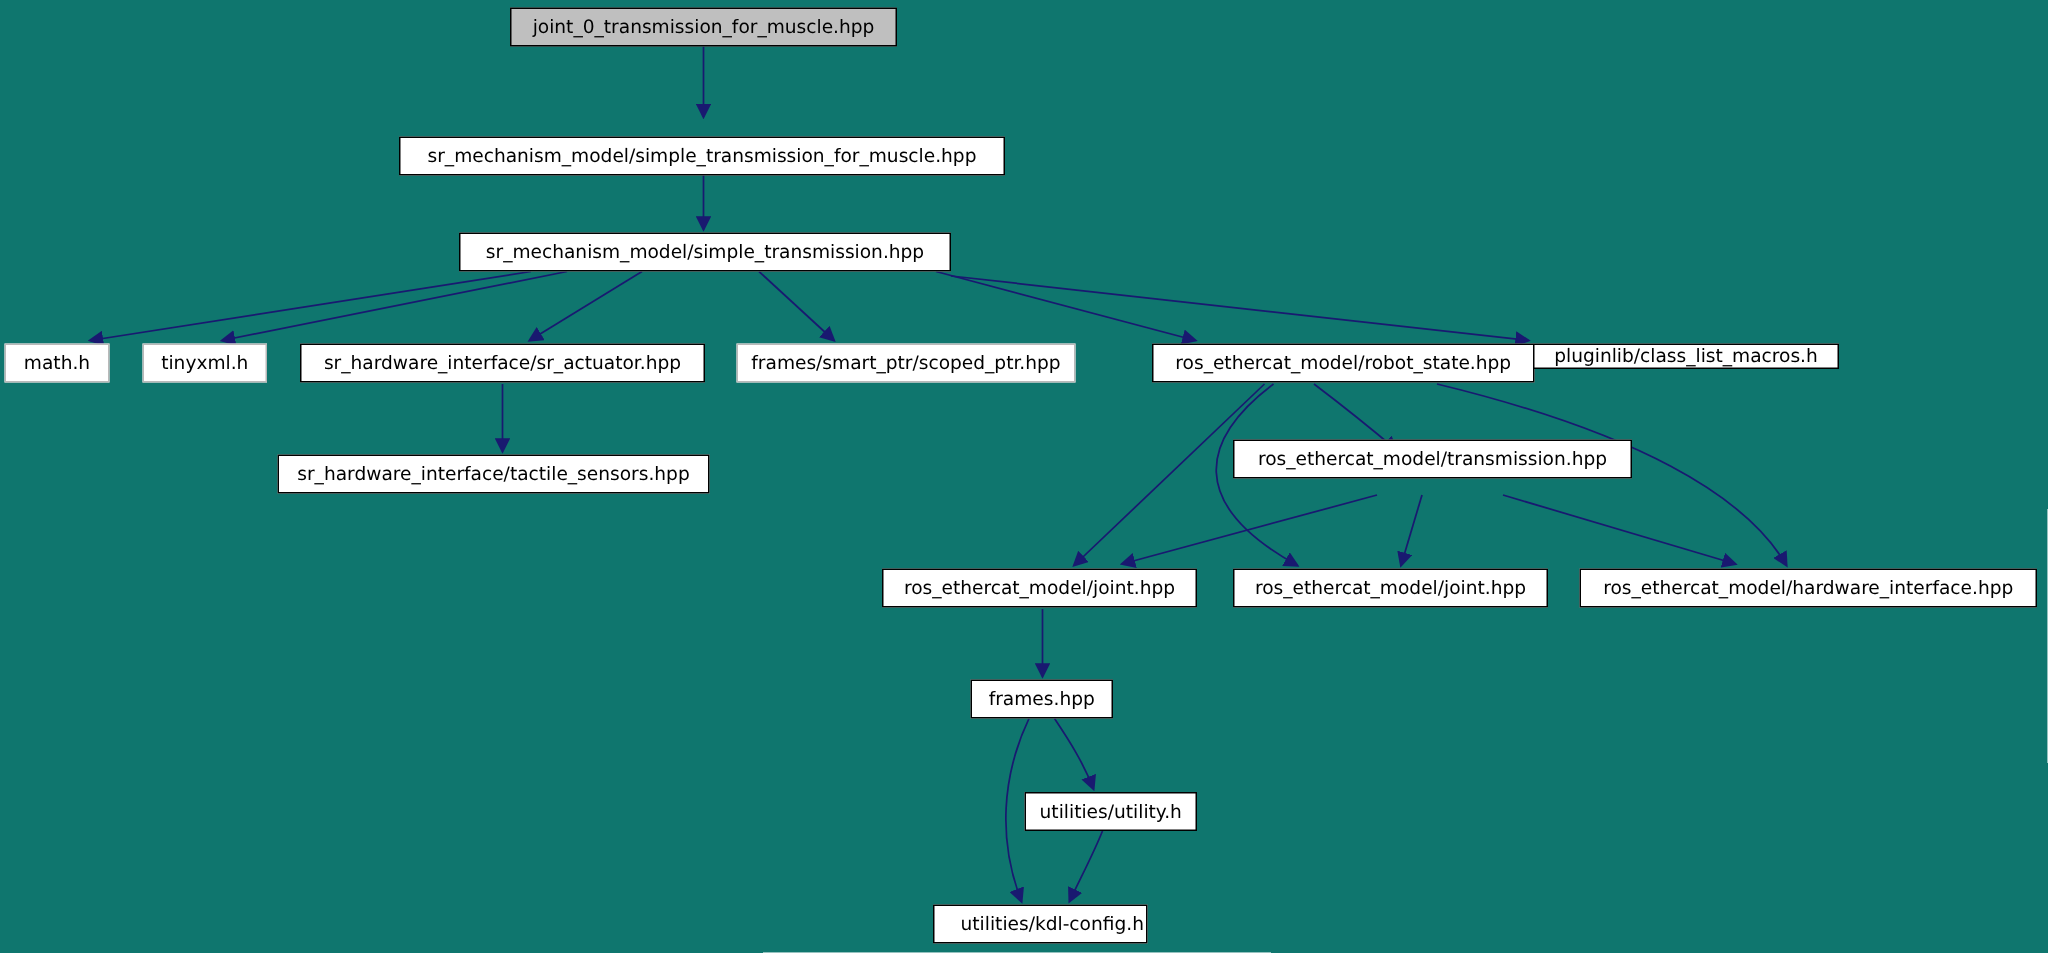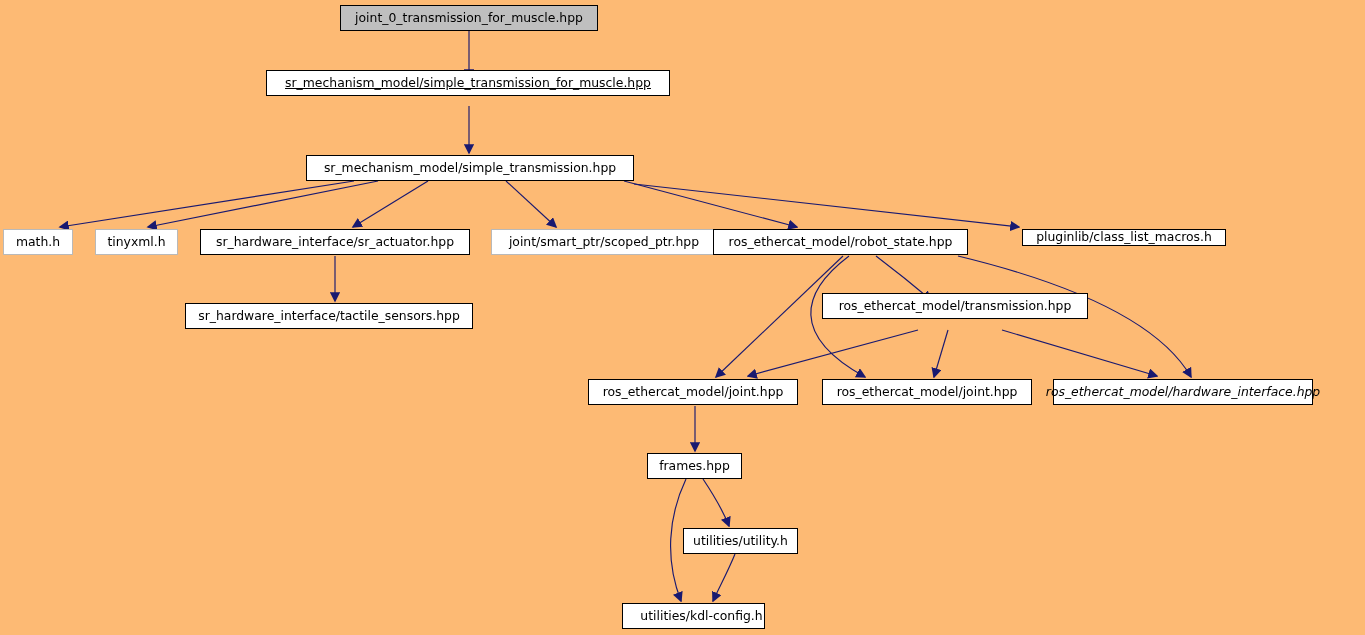--- a/index.html
+++ b/index.html
@@ -5,21 +5,21 @@
   html, body {
     margin: 0;
     padding: 0;
     background: #ffffff;
     font-family: "DejaVu Sans", "Liberation Sans", sans-serif;
   }
   .canvas {
     position: relative;
     width: 1365px;
     height: 635px;
-    background: #fdba74;
+    background: #0f766e;
     overflow: hidden;
   }
   #edges {
     position: absolute;
     left: 0; top: 0;
     width: 1365px;
     height: 635px;
   }
   .node {
     position: absolute;
@@ -69,30 +69,30 @@
       <path d="M918,330 L748,376" fill="none" stroke="#191970" stroke-width="1.15" marker-end="url(#arrowhead)"></path>
       <path d="M948,330 L934,377" fill="none" stroke="#191970" stroke-width="1.15" marker-end="url(#arrowhead)"></path>
       <path d="M1002,330 L1157,376" fill="none" stroke="#191970" stroke-width="1.15" marker-end="url(#arrowhead)"></path>
       <path d="M695,406 L695,451" fill="none" stroke="#191970" stroke-width="1.15" marker-end="url(#arrowhead)"></path>
       <path d="M703,479 C713,494 722,508 729,526" fill="none" stroke="#191970" stroke-width="1.15" marker-end="url(#arrowhead)"></path>
       <path d="M686,479 C668,517 665,560 681,601" fill="none" stroke="#191970" stroke-width="1.15" marker-end="url(#arrowhead)"></path>
       <path d="M735,554 C729,569 721,584 713,601" fill="none" stroke="#191970" stroke-width="1.15" marker-end="url(#arrowhead)"></path>
     </svg>
   <div id="graph">
       <div class="node main" style="left: 340px; top: 5px; width: 258px; height: 26px;">joint_0_transmission_for_muscle.hpp</div>
-      <div class="node linked" style="left: 266px; top: 70px; width: 404px; height: 26px; text-decoration: underline;">sr_mechanism_model/simple_transmission_for_muscle.hpp</div>
+      <div class="node linked" style="left: 266px; top: 91px; width: 404px; height: 26px;">sr_mechanism_model/simple_transmission_for_muscle.hpp</div>
       <div class="node linked" style="left: 306px; top: 155px; width: 328px; height: 26px;">sr_mechanism_model/simple_transmission.hpp</div>
       <div class="node external" style="left: 3px; top: 229px; width: 70px; height: 26px;">math.h</div>
       <div class="node external" style="left: 95px; top: 229px; width: 83px; height: 26px;">tinyxml.h</div>
       <div class="node linked" style="left: 200px; top: 229px; width: 270px; height: 26px;">sr_hardware_interface/sr_actuator.hpp</div>
-      <div class="node external" style="left: 491px; top: 229px; width: 226px; height: 26px;">joint/smart_ptr/scoped_ptr.hpp</div>
-      <div class="node linked" style="left: 713px; top: 229px; width: 255px; height: 26px;">ros_ethercat_model/robot_state.hpp</div>
+      <div class="node external" style="left: 491px; top: 229px; width: 226px; height: 26px;">frames/smart_ptr/scoped_ptr.hpp</div>
+      <div class="node linked" style="left: 768px; top: 229px; width: 255px; height: 26px;">ros_ethercat_model/robot_state.hpp</div>
       <div class="node linked" style="left: 1022px; top: 229px; width: 204px; height: 17px;">pluginlib/class_list_macros.h</div>
       <div class="node linked" style="left: 185px; top: 303px; width: 288px; height: 26px;">sr_hardware_interface/tactile_sensors.hpp</div>
       <div class="node linked" style="left: 822px; top: 293px; width: 266px; height: 26px;">ros_ethercat_model/transmission.hpp</div>
       <div class="node linked" style="left: 588px; top: 379px; width: 210px; height: 26px;">ros_ethercat_model/joint.hpp</div>
       <div class="node linked" style="left: 822px; top: 379px; width: 210px; height: 26px;">ros_ethercat_model/joint.hpp</div>
-      <div class="node linked" style="left: 1053px; top: 379px; width: 260px; height: 26px; font-style: italic;">ros_ethercat_model/hardware_interface.hpp</div>
+      <div class="node linked" style="left: 1053px; top: 379px; width: 305px; height: 26px;">ros_ethercat_model/hardware_interface.hpp</div>
       <div class="node linked" style="left: 647px; top: 453px; width: 95px; height: 26px;">frames.hpp</div>
       <div class="node linked" style="left: 683px; top: 528px; width: 115px; height: 26px; text-align: center;">utilities/utility.h</div>
       <div class="node linked" style="left: 622px; top: 603px; width: 143px; height: 26px; padding-left: 16px;">utilities/kdl-config.h</div>
     </div>
 </div>
 
 </body></html>

